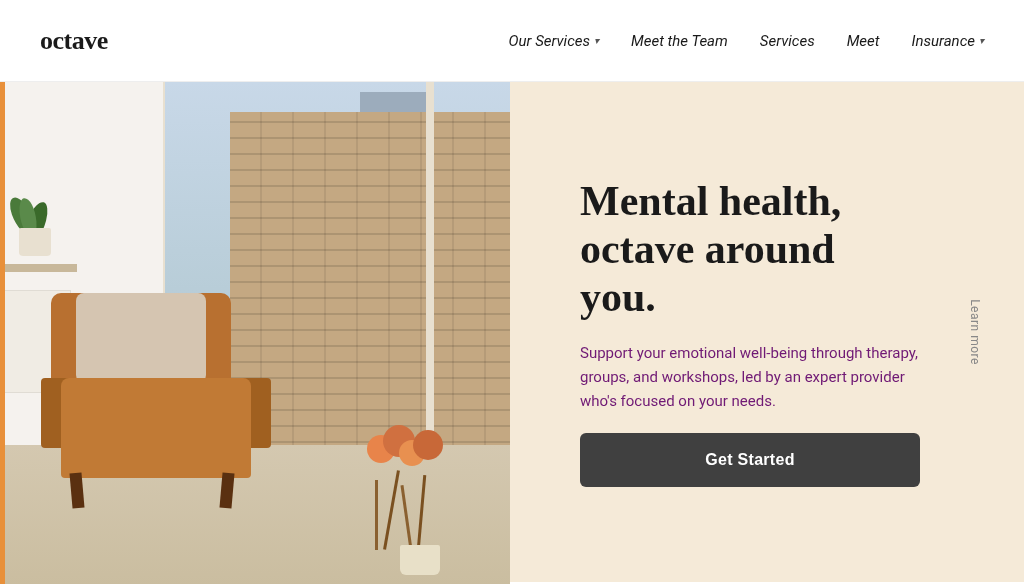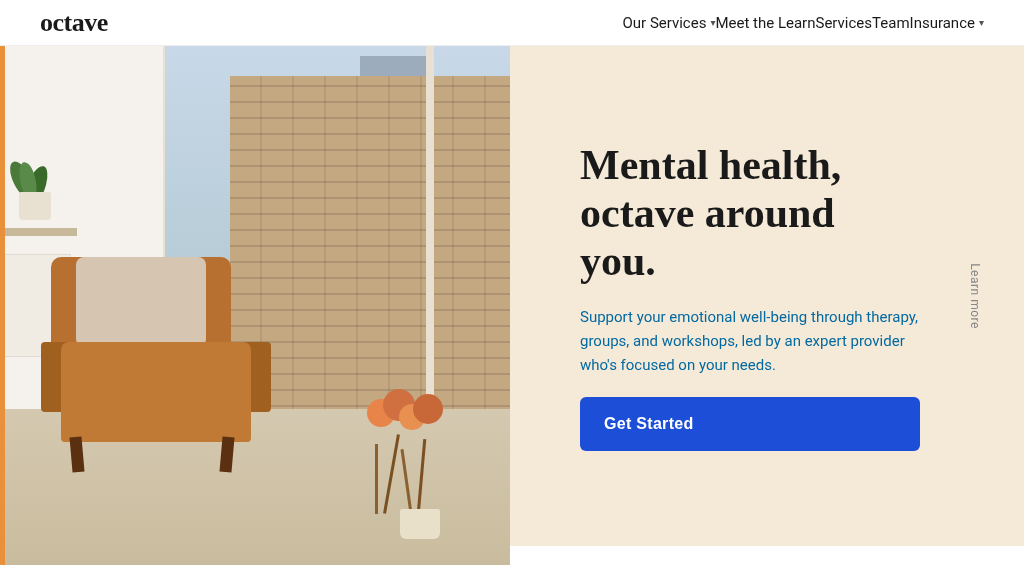--- a/index.html
+++ b/index.html
@@ -15,38 +15,40 @@
       overflow: hidden;
       background: #fff;
     }
 
     
     header {
       display: flex;
       align-items: center;
       justify-content: space-between;
       padding: 0 40px;
-      height: 46px;
+      height: 82px;
       background: #fff;
       border-bottom: 1px solid #eee;
       position: relative;
       z-index: 10;
     }
 
     .logo {
       font-size: 26px;
       font-weight: 800;
       color: #1a1a1a;
       letter-spacing: -0.5px;
       font-family: Georgia, serif;
     }
 
     nav {
       display: flex;
       align-items: center;
+      gap: 32px;
+      font-style: italic;
     }
 
     .nav-item {
       font-size: 15px;
       color: #1a1a1a;
       text-decoration: none;
       cursor: pointer;
       display: flex;
       align-items: center;
       gap: 4px;
@@ -378,35 +380,35 @@
       font-size: 42px;
       font-weight: 800;
       color: #1a1a1a;
       line-height: 1.15;
       margin-bottom: 20px;
       font-family: Georgia, serif;
     }
 
     .subtext {
       font-size: 15px;
-      color: #0369a1;
+      color: #701a75;
       line-height: 1.6;
       margin-bottom: 20px;
       font-weight: 400;
     }
 
     .cta-button {
       display: block;
       width: 100%;
       padding: 18px 24px;
-      background: #1d4ed8;
+      background: #404040;
       color: #fff;
       font-size: 16px;
       font-weight: 600;
-      text-align: left;
+      text-align: center;
       border: none;
       border-radius: 6px;
       cursor: pointer;
       letter-spacing: 0.3px;
     }
 
     
     .learn-more-side {
       position: absolute;
       right: 16px;
@@ -434,23 +436,23 @@
 <body>
 
 <header>
   <div class="logo">octave</div>
 
   <nav>
     <a class="nav-item">
       <span>Our Services</span>
       <span class="chevron">▾</span>
     </a>
-    <a class="nav-item">Meet the Learn</a>
+    <a class="nav-item">Meet the Team</a>
     <a class="nav-item">Services</a>
-    <a class="nav-item">Team</a>
+    <a class="nav-item">Meet</a>
     <a class="nav-item">
       <span>Insurance</span>
       <span class="chevron">▾</span>
     </a>
   </nav>
 </header>
 
 <div class="hero">
 
   <div class="hero-image">

